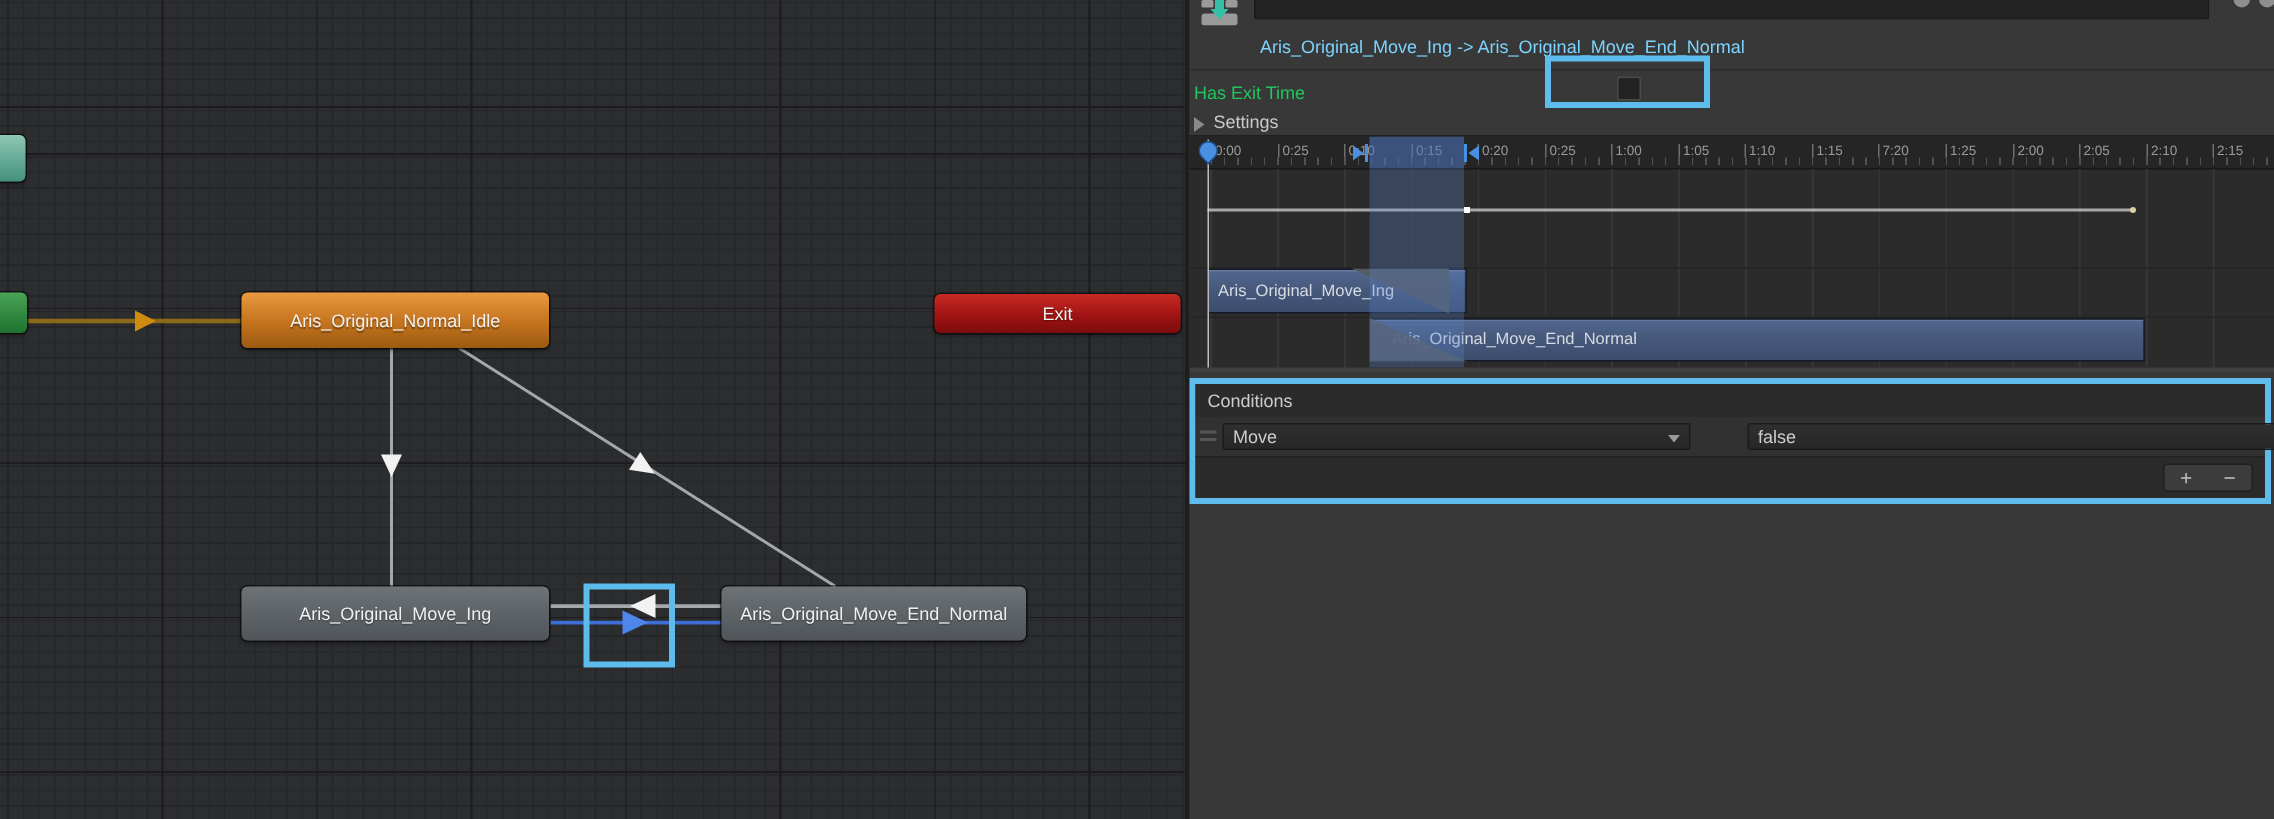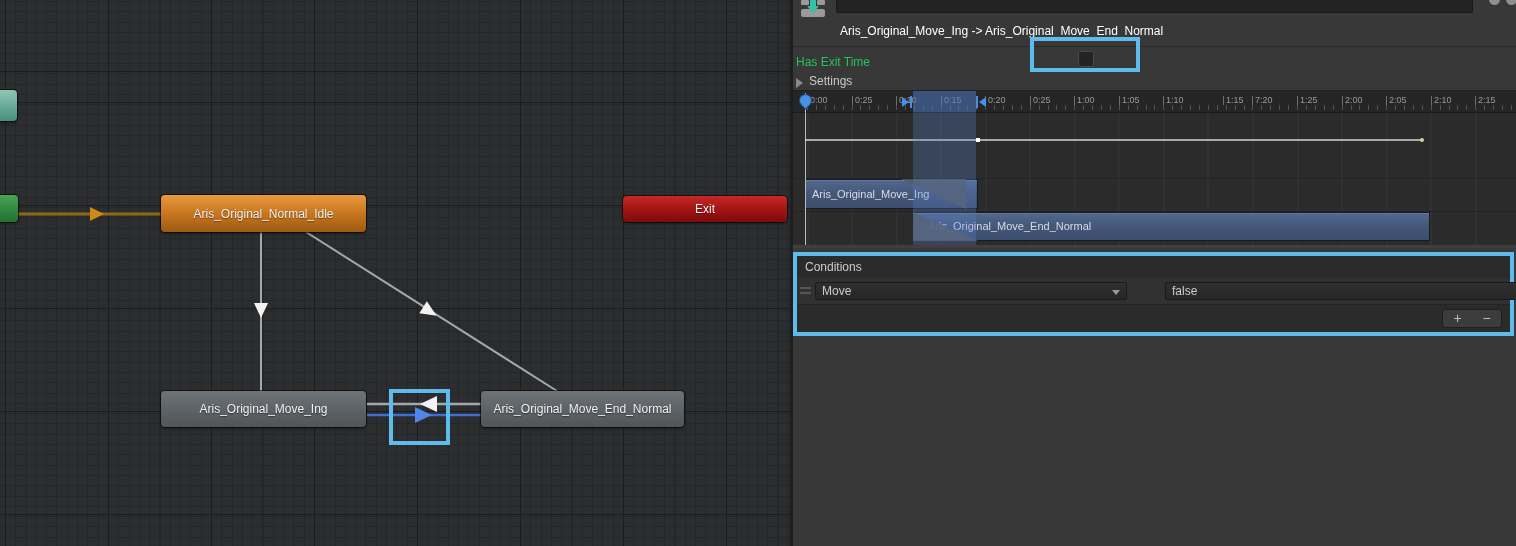--- a/index.html
+++ b/index.html
@@ -36,21 +36,21 @@
 
   
   .divider{position:absolute;left:790px;top:0;width:3px;height:546px;background:#1e1e1e;}
   .insp{position:absolute;left:793px;top:0;width:723px;height:546px;background:#383838;
     color:#c8c8c8;font-size:12px;}
   .trans-icon{position:absolute;left:7px;top:0;}
   .name-field{position:absolute;left:43px;top:0;width:637px;height:13px;background:#232323;
     border:1px solid #1a1a1a;border-top:none;border-radius:0 0 2px 2px;}
   .corner-icon{position:absolute;top:-6px;width:11px;height:11px;border-radius:50%;background:#8f8f8f;}
   .ci-help{left:696px;} .ci-gear{left:713px;}
-  .insp-title{position:absolute;left:47px;top:24px;color:#ffffff;}
+  .insp-title{position:absolute;left:47px;top:24px;color:#7dd3fc;}
   .hline{position:absolute;left:0;width:723px;height:1px;background:#2a2a2a;}
   .het-label{position:absolute;left:3px;top:55px;color:#22c55e;}
   .checkbox{position:absolute;left:285px;top:51px;width:16px;height:16px;background:#232323;
     border:1px solid #4a4a4a;border-radius:2px;}
   .hl-het{left:237px;top:37px;width:110px;height:35px;}
   .fold-arrow{position:absolute;left:3px;top:78px;width:0;height:0;
     border-left:7px solid #8a8a8a;border-top:5px solid transparent;border-bottom:5px solid transparent;}
   .settings-label{position:absolute;left:16px;top:74px;color:#cacaca;}
 
   
@@ -181,21 +181,21 @@
       <div class="ruler">
         <span class="ruler-label" style="left:14px">0:00</span>
         <span class="ruler-label" style="left:59px">0:25</span>
         <span class="ruler-label" style="left:103px">0:10</span>
         <span class="ruler-label" style="left:148px">0:15</span>
         <span class="ruler-label" style="left:192px">0:20</span>
         <span class="ruler-label" style="left:237px">0:25</span>
         <span class="ruler-label" style="left:281px">1:00</span>
         <span class="ruler-label" style="left:326px">1:05</span>
         <span class="ruler-label" style="left:370px">1:10</span>
-        <span class="ruler-label" style="left:430px">1:15</span>
+        <span class="ruler-label" style="left:415px">1:15</span>
         <span class="ruler-label" style="left:459px">7:20</span>
         <span class="ruler-label" style="left:504px">1:25</span>
         <span class="ruler-label" style="left:549px">2:00</span>
         <span class="ruler-label" style="left:593px">2:05</span>
         <span class="ruler-label" style="left:638px">2:10</span>
         <span class="ruler-label" style="left:682px">2:15</span>
 
         <div class="minor-ticks"></div>
       </div>
 

